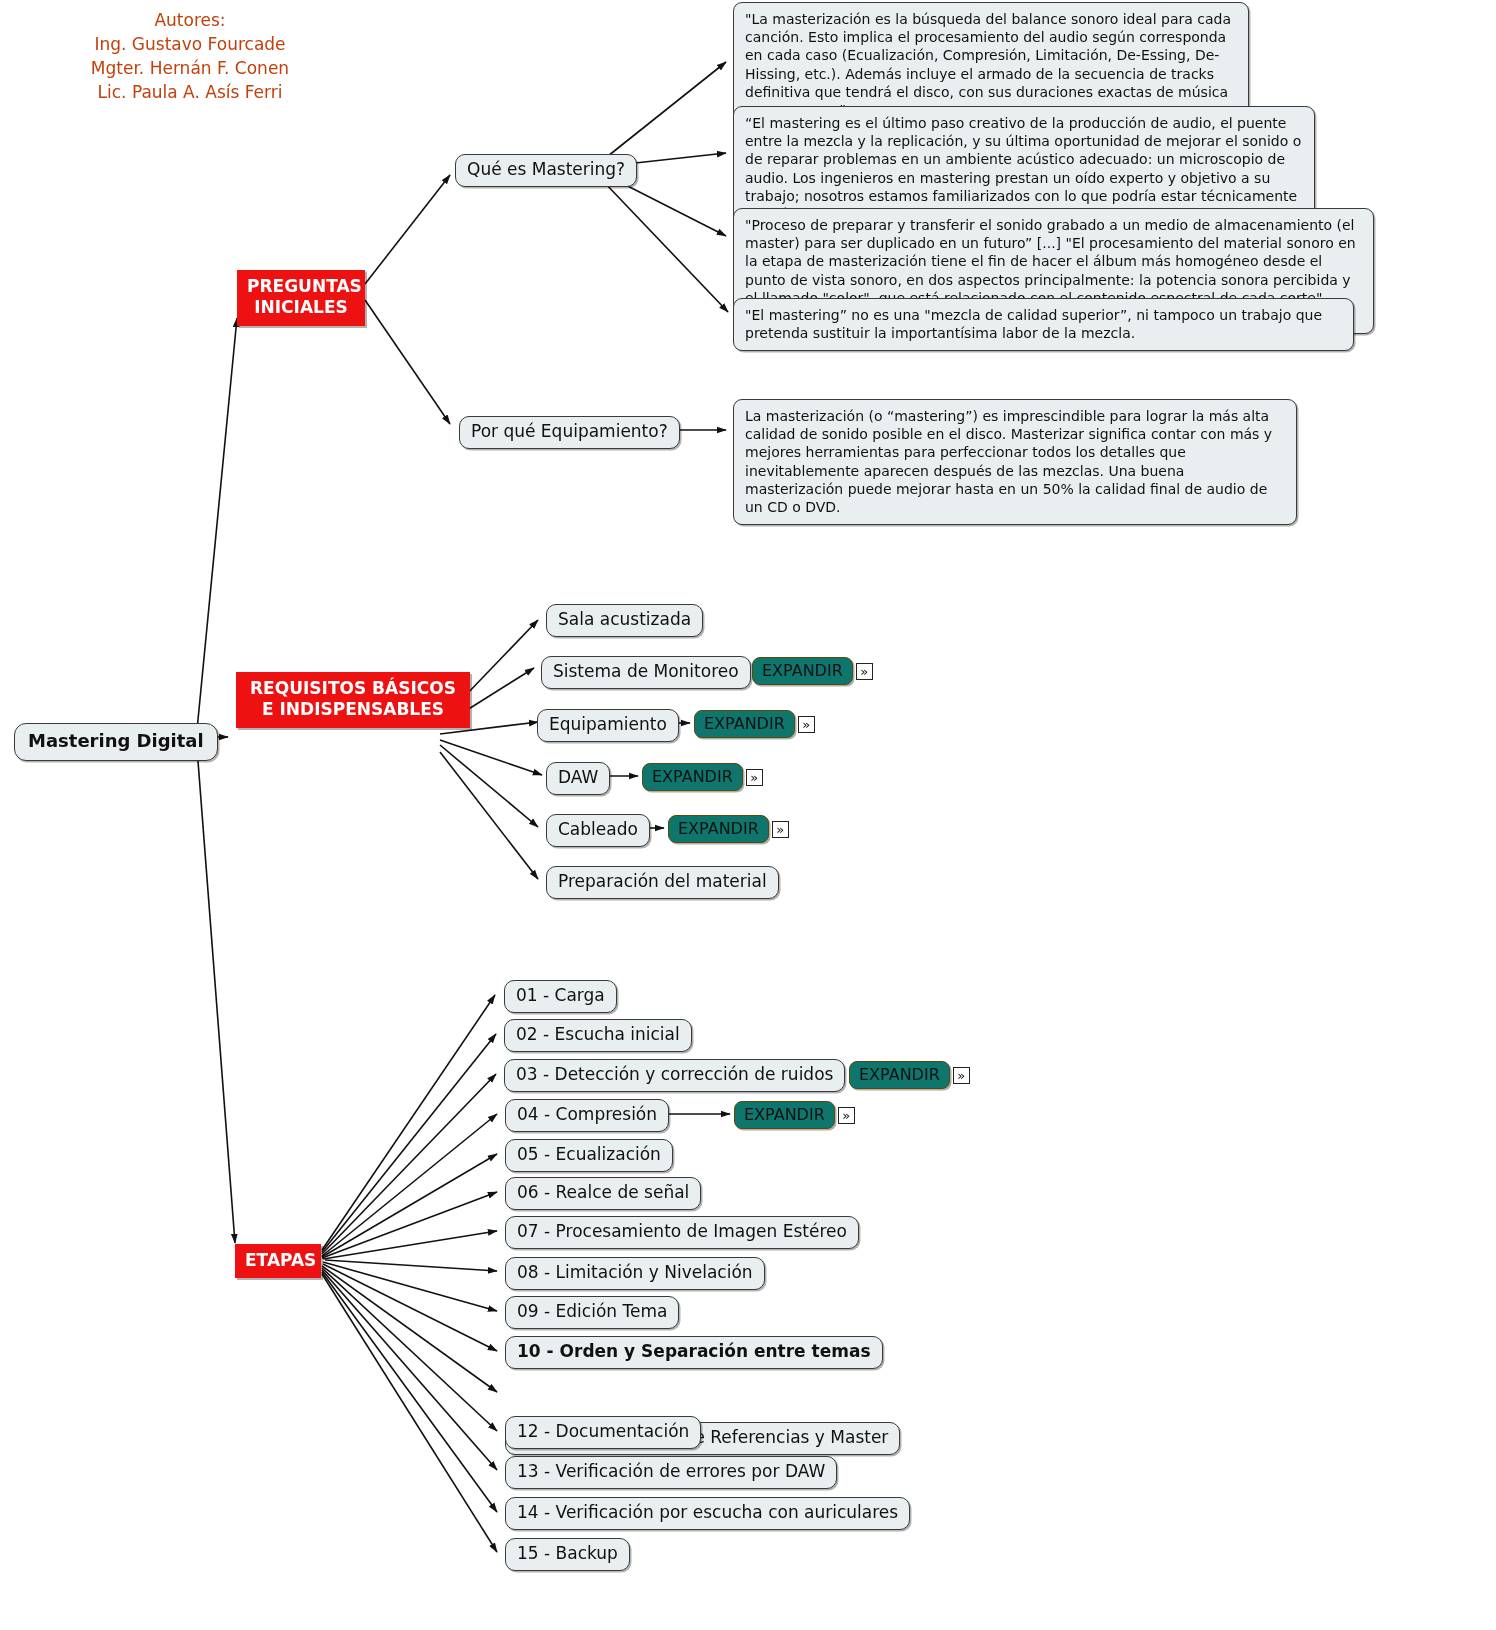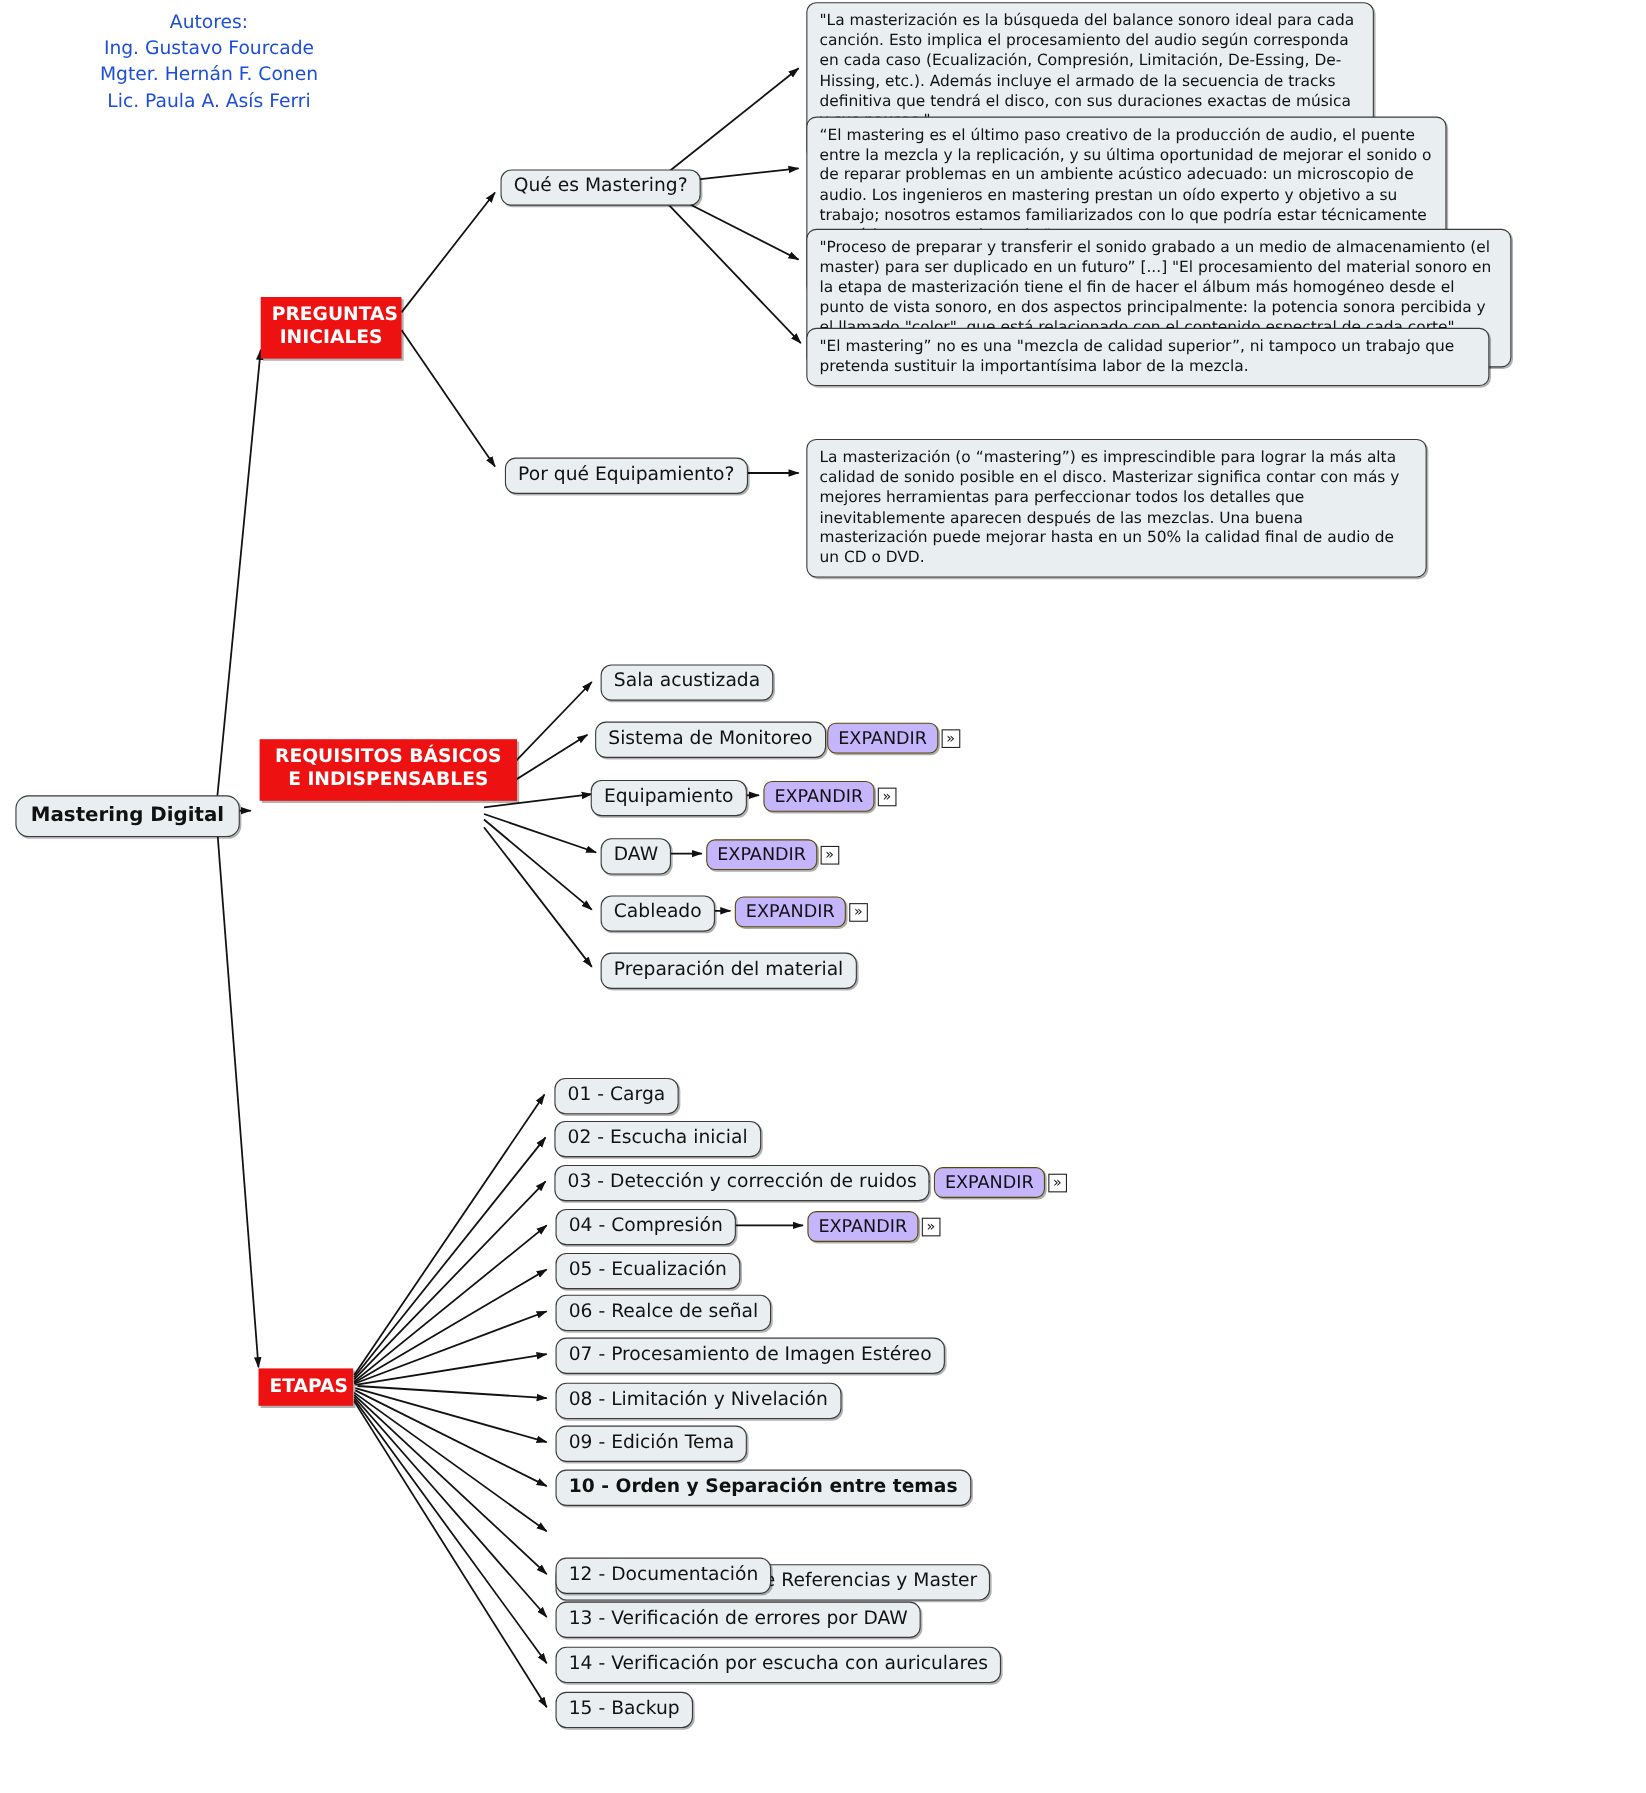--- a/index.html
+++ b/index.html
@@ -6,21 +6,21 @@
   body{
     width:1496px;height:1630px;position:relative;overflow:hidden;
     font-family:"DejaVu Sans","Liberation Sans",sans-serif;
     color:#1a1a1a;
   }
   #canvas{position:absolute;inset:0;width:1496px;height:1630px;}
   svg.edges{position:absolute;left:0;top:0;width:1496px;height:1630px;pointer-events:none;}
 
   .authors{
     position:absolute;left:0;top:8px;width:380px;text-align:center;
-    font-size:17px;line-height:1.42;color:#1d4ed8;
+    font-size:17px;line-height:1.42;color:#c2410c;
   }
 
   
   .node{
     position:absolute;box-sizing:border-box;
     background:#e9eff1;border:1.4px solid #3a3a3a;border-radius:10px;
     font-size:17px;color:#111;line-height:1.15;
     padding:5px 11px 6px 11px;white-space:nowrap;
     box-shadow:1.5px 1.5px 0 rgba(0,0,0,.30);
   }
@@ -37,21 +37,21 @@
     white-space:normal;font-size:14px;line-height:1.30;
     padding:7px 10px 8px 11px;border-radius:9px;border-width:1.3px;
   }
   .node.quote .cite{font-style:italic;}
 
   
   .expandir{
     position:absolute;display:flex;align-items:center;gap:3px;
   }
   .expandir .pill{
-    background:#c4b5fd;border:1.3px solid #5a4a05;border-radius:8px;
+    background:#0f766e;border:1.3px solid #5a4a05;border-radius:8px;
     font-size:16px;color:#111;padding:3px 9px 4px 9px;white-space:nowrap;
     box-shadow:1.5px 1.5px 0 rgba(0,0,0,.32);
   }
   .expandir .chev{
     width:15px;height:15px;border:1px solid #222;background:#fff;
     display:flex;align-items:center;justify-content:center;
     font-size:13px;line-height:1;color:#111;
   }
 </style>
 </head>

